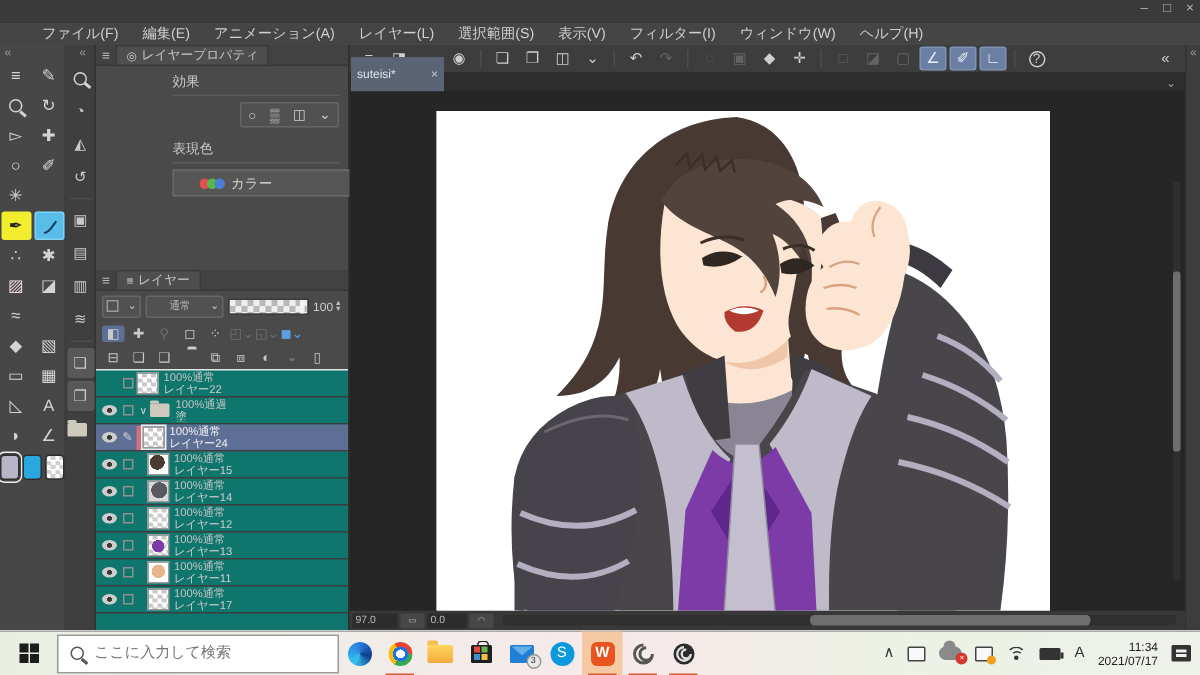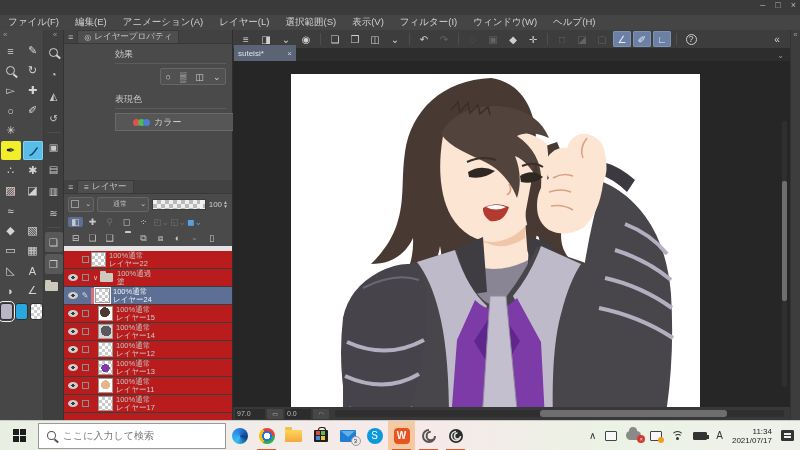--- a/index.html
+++ b/index.html
@@ -9,21 +9,21 @@
 
   
   .titlebar { height:15px; background:#3a3a3a; display:flex; align-items:center; color:#9f9f9f;
     font-size:9px; position:relative; flex:0 0 15px;}
   .titlebar .ttl { position:absolute; left:0; right:0; text-align:center; }
   .winctl { position:absolute; right:4px; top:0; display:flex; gap:10px; font-size:9px; color:#b5b5b5; }
   .winctl span { cursor:default; }
 
   
   .menubar { height:15px; background:#454545; display:flex; align-items:center; gap:0;
-    color:#cfcfcf; font-size:9.5px; padding-left:0; flex:0 0 15px; }
+    color:#cfcfcf; font-size:9.5px; padding-left:20px; flex:0 0 15px; }
   .menubar .mi { padding:0 8px; }
 
   
   .main { flex:1; display:flex; min-height:0; }
 
   
   .toolstrip { width:44px; background:#474747; display:flex; flex-direction:column; border-right:1px solid #3a3a3a;}
   .strip-top { height:11px; color:#9a9a9a; font-size:8px; padding-left:3px; line-height:10px; }
   .tools { display:grid; grid-template-columns:20px 20px; gap:1px 2px; justify-content:center; }
   .tool { width:20px; height:19px; display:flex; align-items:center; justify-content:center;
@@ -78,21 +78,21 @@
   .opac::after { content:''; position:absolute; right:2px; top:0; bottom:0; width:3px; background:#f2f2f2;}
   .opacval { color:#d0d0d0; font-size:8px; display:flex; align-items:center; gap:1px;}
   .updn { display:flex; flex-direction:column; font-size:5px; line-height:4px; color:#bbb;}
   .lyr-ico-row { height:16px; display:flex; align-items:center; gap:2px; padding:0 4px; color:#c9c9c9; font-size:9px;}
   .li { width:15px; text-align:center; }
   .li.dim { color:#6e6e6e; }
   .li.on { background:#5d6f95; border-radius:2px; }
   .li.bluebox { color:#5aa0e0; }
 
   
-  .layerlist { flex:1; background:#b91c1c; overflow:hidden; border-top:5px solid #e5e5e5;}
+  .layerlist { flex:1; background:#0f766e; overflow:hidden; border-top:1px solid #e5e5e5;}
   .lrow { height:18px; display:flex; align-items:center; border-bottom:1px solid #3d3d3d; padding-left:2px; position:relative;}
   .lrow.sel { background:#5d6f95; }
   .eyec { width:13px; display:flex; justify-content:center; }
   .eye { width:10px; height:7px; border-radius:50%; background:radial-gradient(circle at 50% 50%, #3a3a3a 0 1.6px, #cdcdcd 1.7px); }
   .chkc { width:12px; display:flex; justify-content:center; color:#d8d8d8; font-size:8px;}
   .chk { width:7px; height:7px; border:1px solid #8f8f8f; }
   .expander { width:9px; color:#cfcfcf; font-size:7px; text-align:center;}
   .redbar { width:3px; height:16px; background:#d4707f; margin-right:1px; }
   .lthumb { width:15px; height:15px; border:1px solid #9a9a9a; background:#fff; margin-right:3px; flex:0 0 15px;}
   .lthumb.checker { background:conic-gradient(#c9c9c9 25%,#fff 0 50%,#c9c9c9 0 75%,#fff 0); background-size:6px 6px;}
@@ -113,21 +113,21 @@
   
   .canvascol { flex:1; display:flex; flex-direction:column; min-width:0; }
   .commandbar { height:18px; background:#3d3d3d; display:flex; align-items:center; gap:2px; padding:0 4px; flex:0 0 18px;}
   .cb { width:18px; height:16px; display:flex; align-items:center; justify-content:center; color:#cfcfcf; font-size:10px; border-radius:2px;}
   .cb.dim { color:#646464; }
   .cb.on { background:#6b80a4; box-shadow:0 0 0 1px #8092b2 inset; color:#e8ecf4;}
   .cb.help { font-size:9px; } .cb.help b{ border:1px solid #cfcfcf; border-radius:50%; width:11px; height:11px; display:flex; align-items:center; justify-content:center; font-weight:normal;}
   .cb-sep { width:1px; height:12px; background:#4e4e4e; margin:0 3px; }
   .cb-spacer { flex:1; }
   .tabbar { height:13px; background:#2d2d2d; display:flex; align-items:flex-end; flex:0 0 13px; position:relative;}
-  .ctab { width:62px; height:16px; background:#5a6474; color:#dde1e8; font-size:8px; display:flex; align-items:center; padding:0 4px; gap:8px; margin-left:1px;}
+  .ctab { width:62px; height:23px; background:#5a6474; color:#dde1e8; font-size:8px; display:flex; align-items:center; padding:0 4px; gap:8px; margin-left:1px;}
   .ctab .x { margin-left:auto; color:#c9cdd6; font-size:8px;}
   .tab-caret { position:absolute; right:6px; bottom:1px; color:#9a9a9a; font-size:8px;}
   .workspace { flex:1; position:relative; background:#262626; overflow:hidden;}
   .artboard { position:absolute; left:58px; top:13px; width:409px; height:346px; background:#fff; }
   .vscroll { position:absolute; right:3px; top:60px; bottom:20px; width:5px; background:#2f2f2f; border-radius:2px;}
   .vthumb { position:absolute; top:60px; width:5px; height:120px; background:#6e6e6e; border-radius:2px; right:0;}
   .statusbar { height:13px; background:#383838; display:flex; align-items:center; gap:2px; padding:0 2px; flex:0 0 13px;}
   .sb-field { width:30px; height:10px; background:#2c2c2c; color:#b9b9b9; font-size:7px; display:flex; align-items:center; padding-left:2px;}
   .sb-btn { width:16px; height:10px; background:#474747; border-radius:1px; display:flex; align-items:center; justify-content:center; color:#aaa; font-size:6px;}
   .hscroll { flex:1; height:7px; background:#2f2f2f; border-radius:3px; position:relative; margin:0 4px;}

